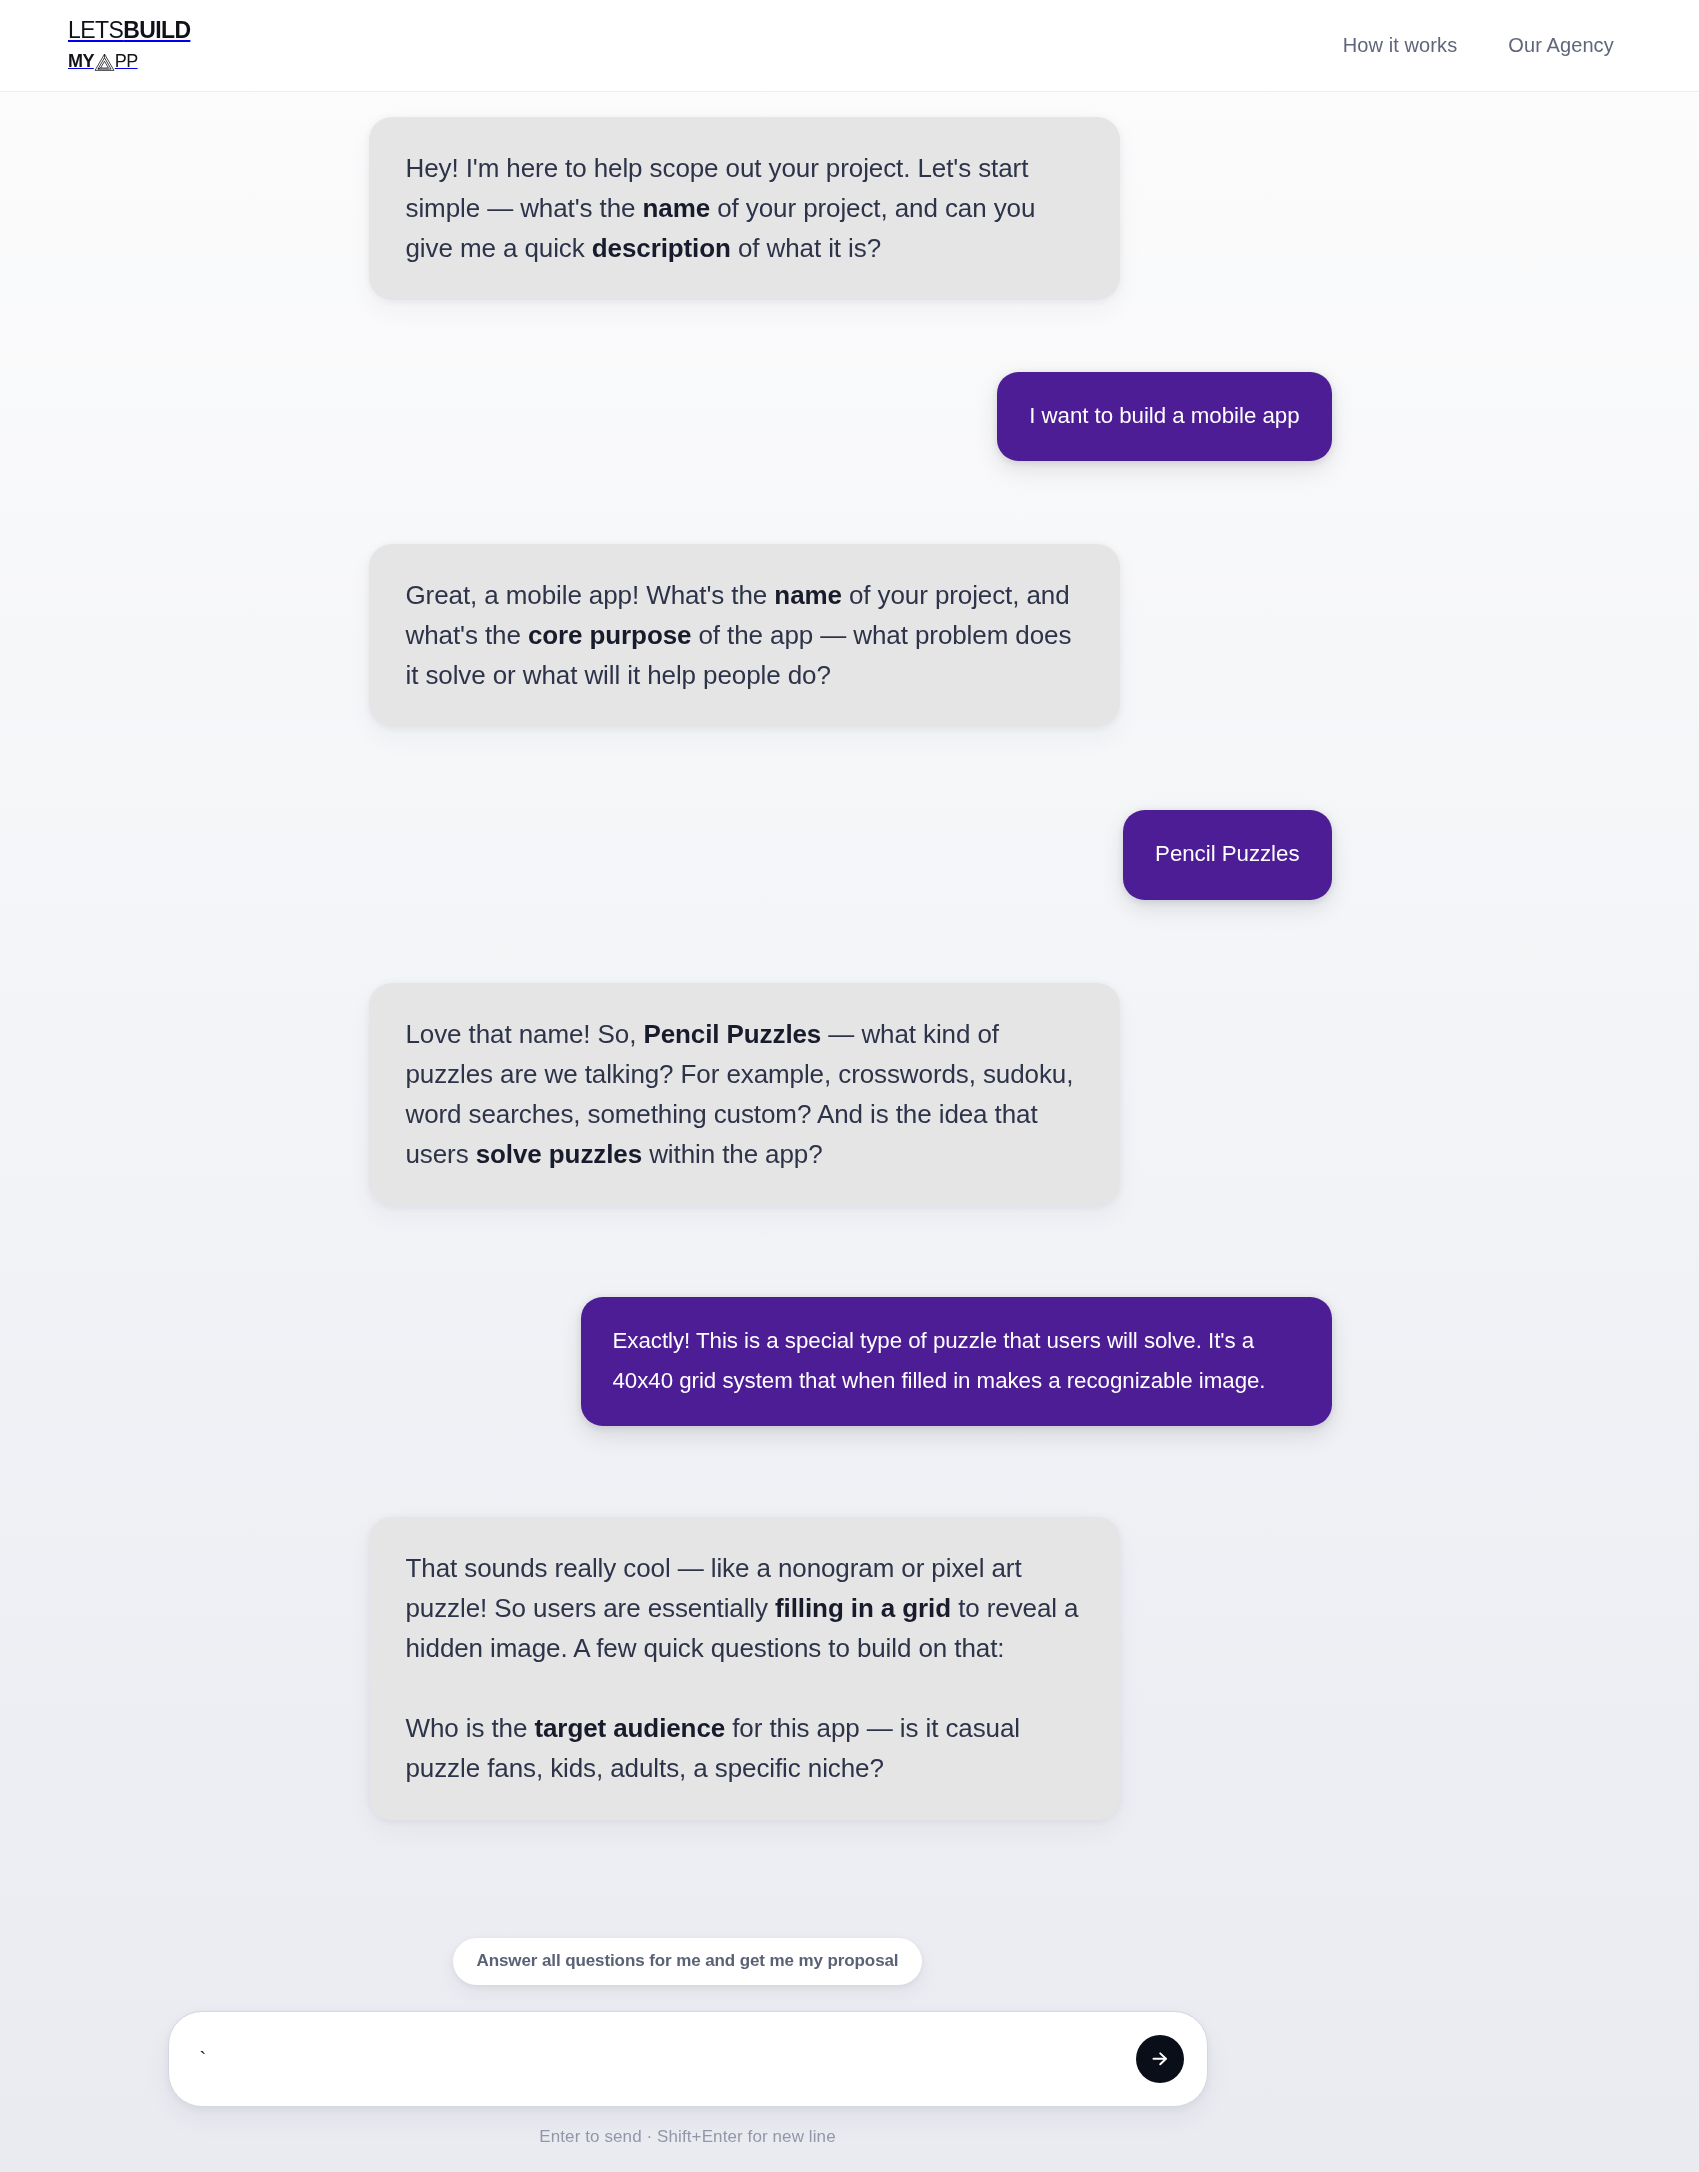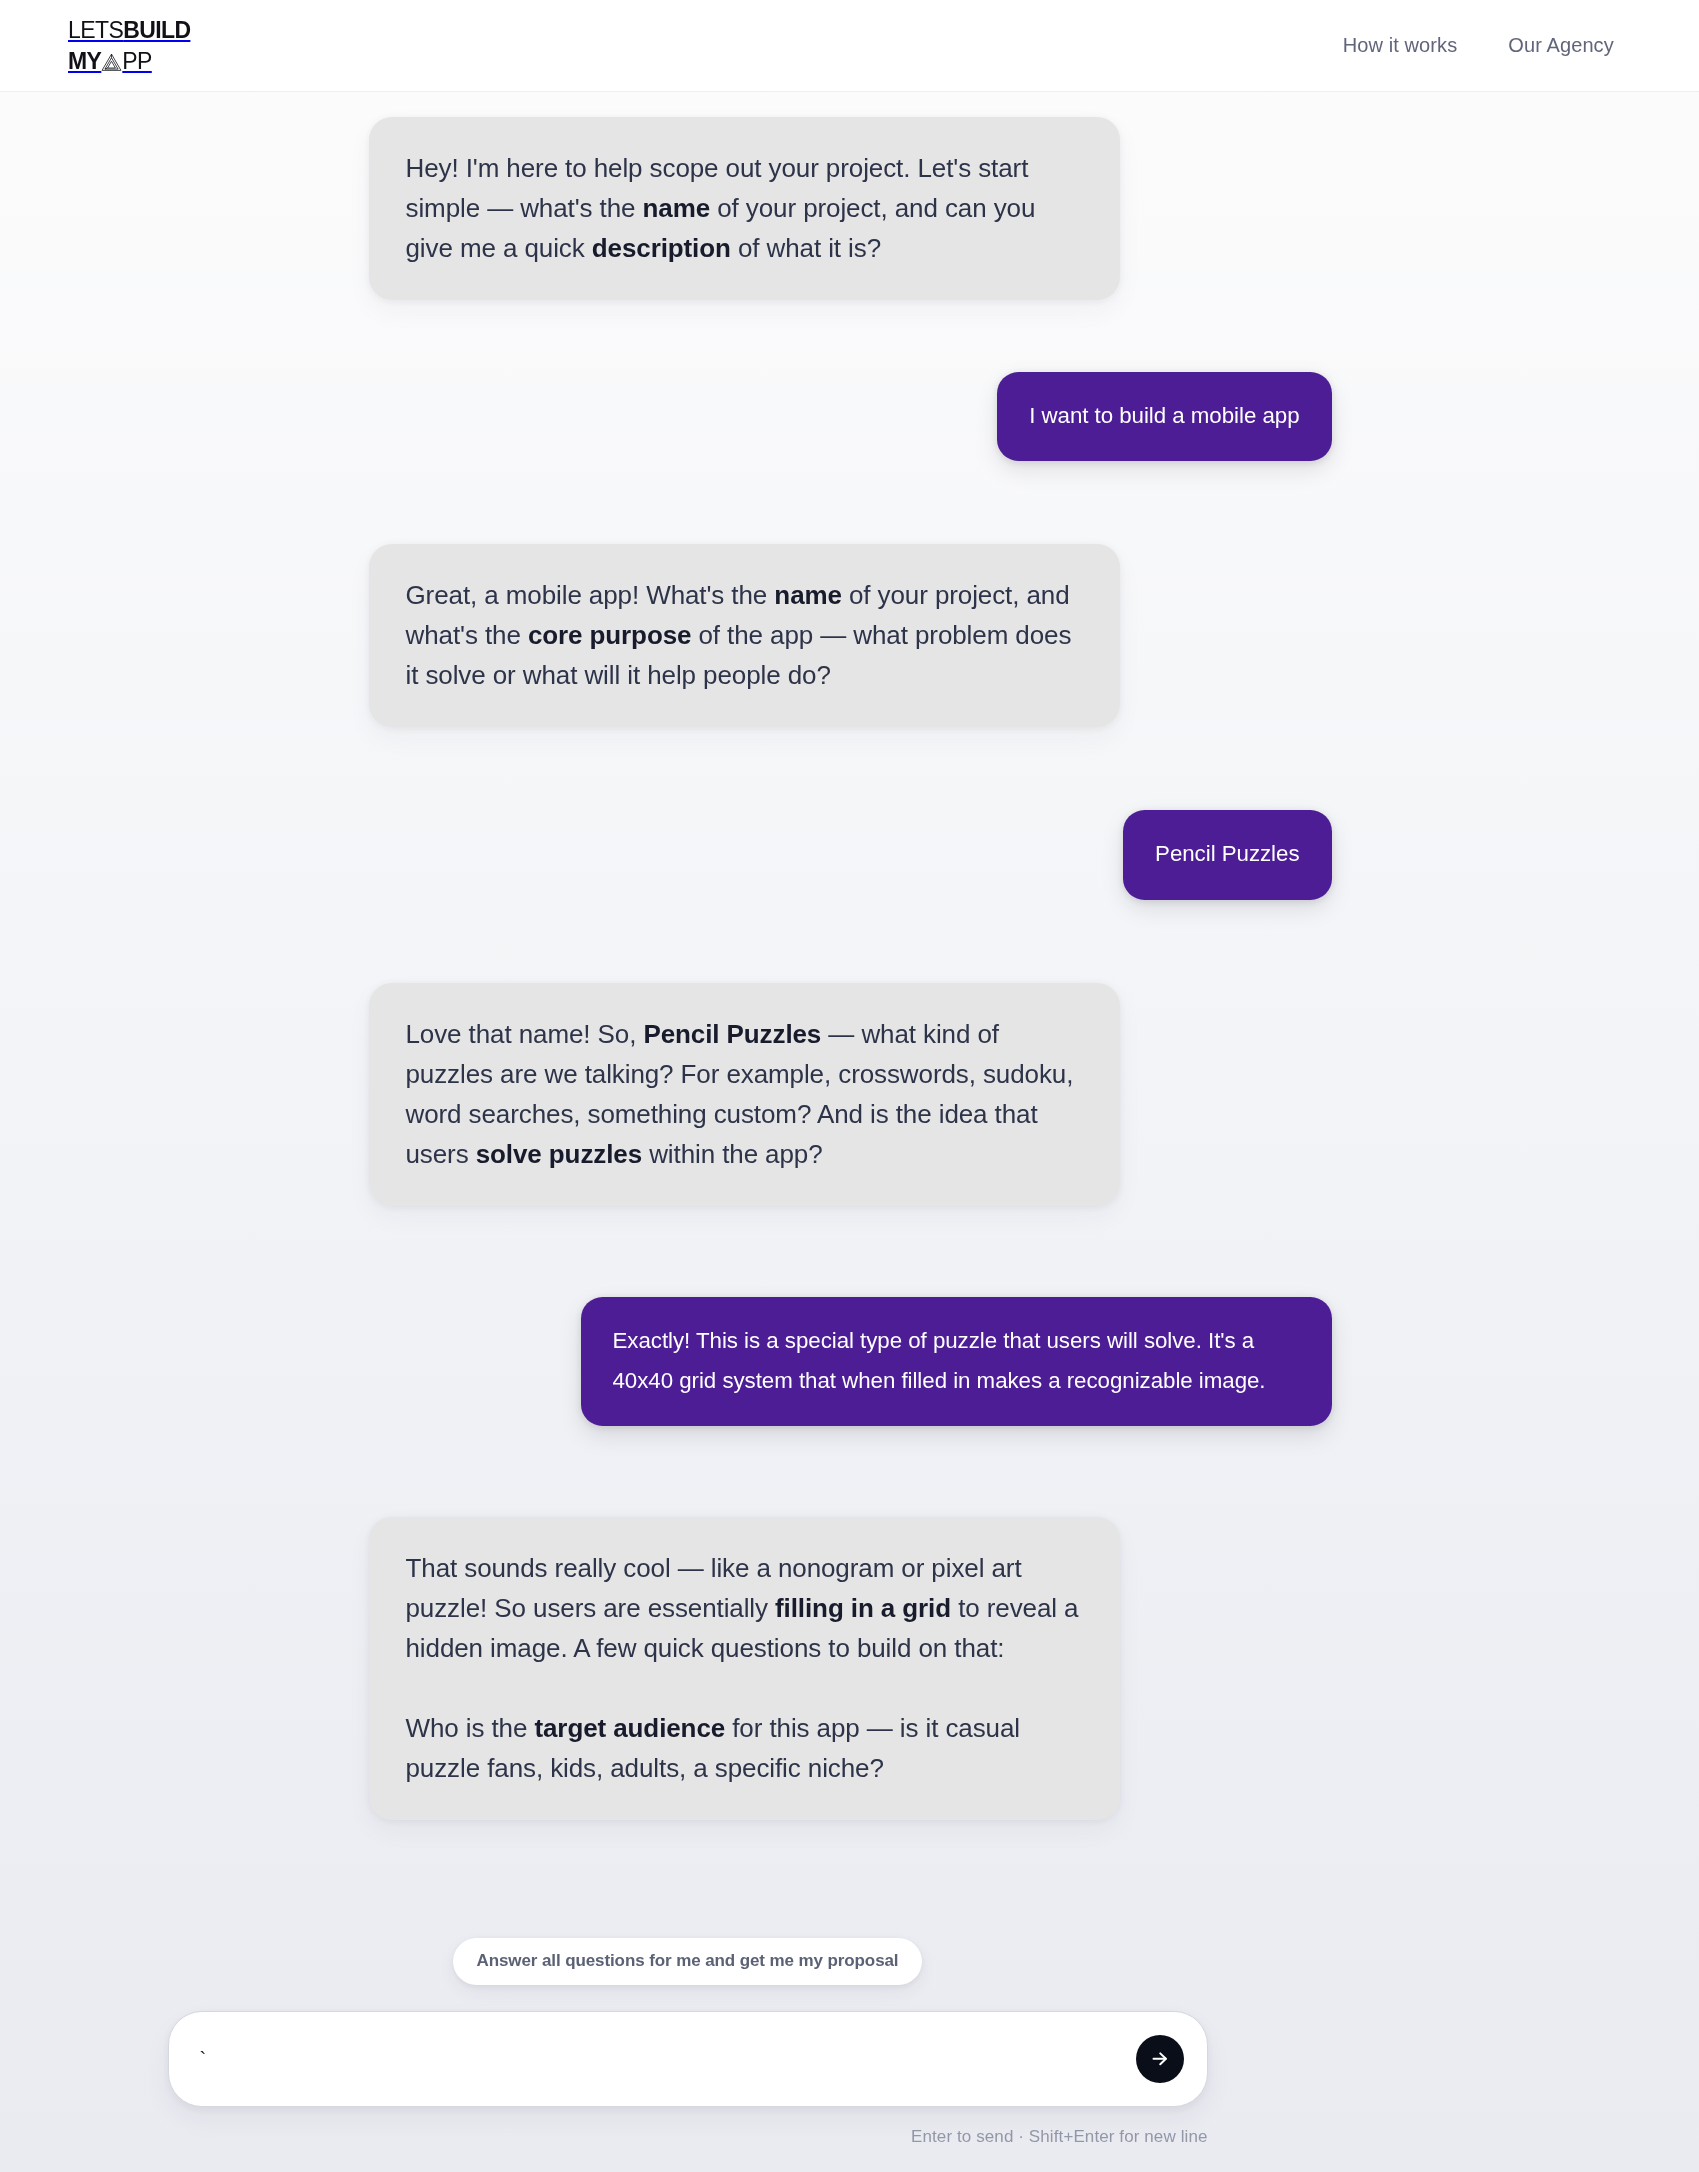--- a/index.html
+++ b/index.html
@@ -42,21 +42,21 @@
     cursor: pointer;
   }
   .logo-line {
     display: flex;
     align-items: center;
     font-family: "Liberation Sans", sans-serif;
     letter-spacing: -0.6px;
     color: #111217;
   }
   .logo-line-1 { font-size: 23px; line-height: 23px; }
-  .logo-line-2 { font-size: 23px; line-height: 24px; margin-top: 7px; text-align: right; }
+  .logo-line-2 { font-size: 18px; line-height: 24px; margin-top: 7px; text-align: right; }
   .logo-thin { font-weight: 400; }
   .logo-bold { font-weight: 700; }
   .logo-tri {
     display: inline-block;
     width: 21px;
     height: 21px;
     margin: 0 0px 0 0px;
     position: relative;
     top: 2.3px;
   }
@@ -205,21 +205,21 @@
     border: none;
     cursor: pointer;
     display: flex;
     align-items: center;
     justify-content: center;
     padding: 0;
   }
   .send-btn svg { display: block; }
 
   .hint {
-    text-align: right;
+    text-align: center;
     margin-top: 20px;
     font-family: "Liberation Sans", sans-serif;
     font-size: 17px;
     color: #9398a9;
     letter-spacing: 0.1px;
   }
 </style>
 </head>
 <body>
 

